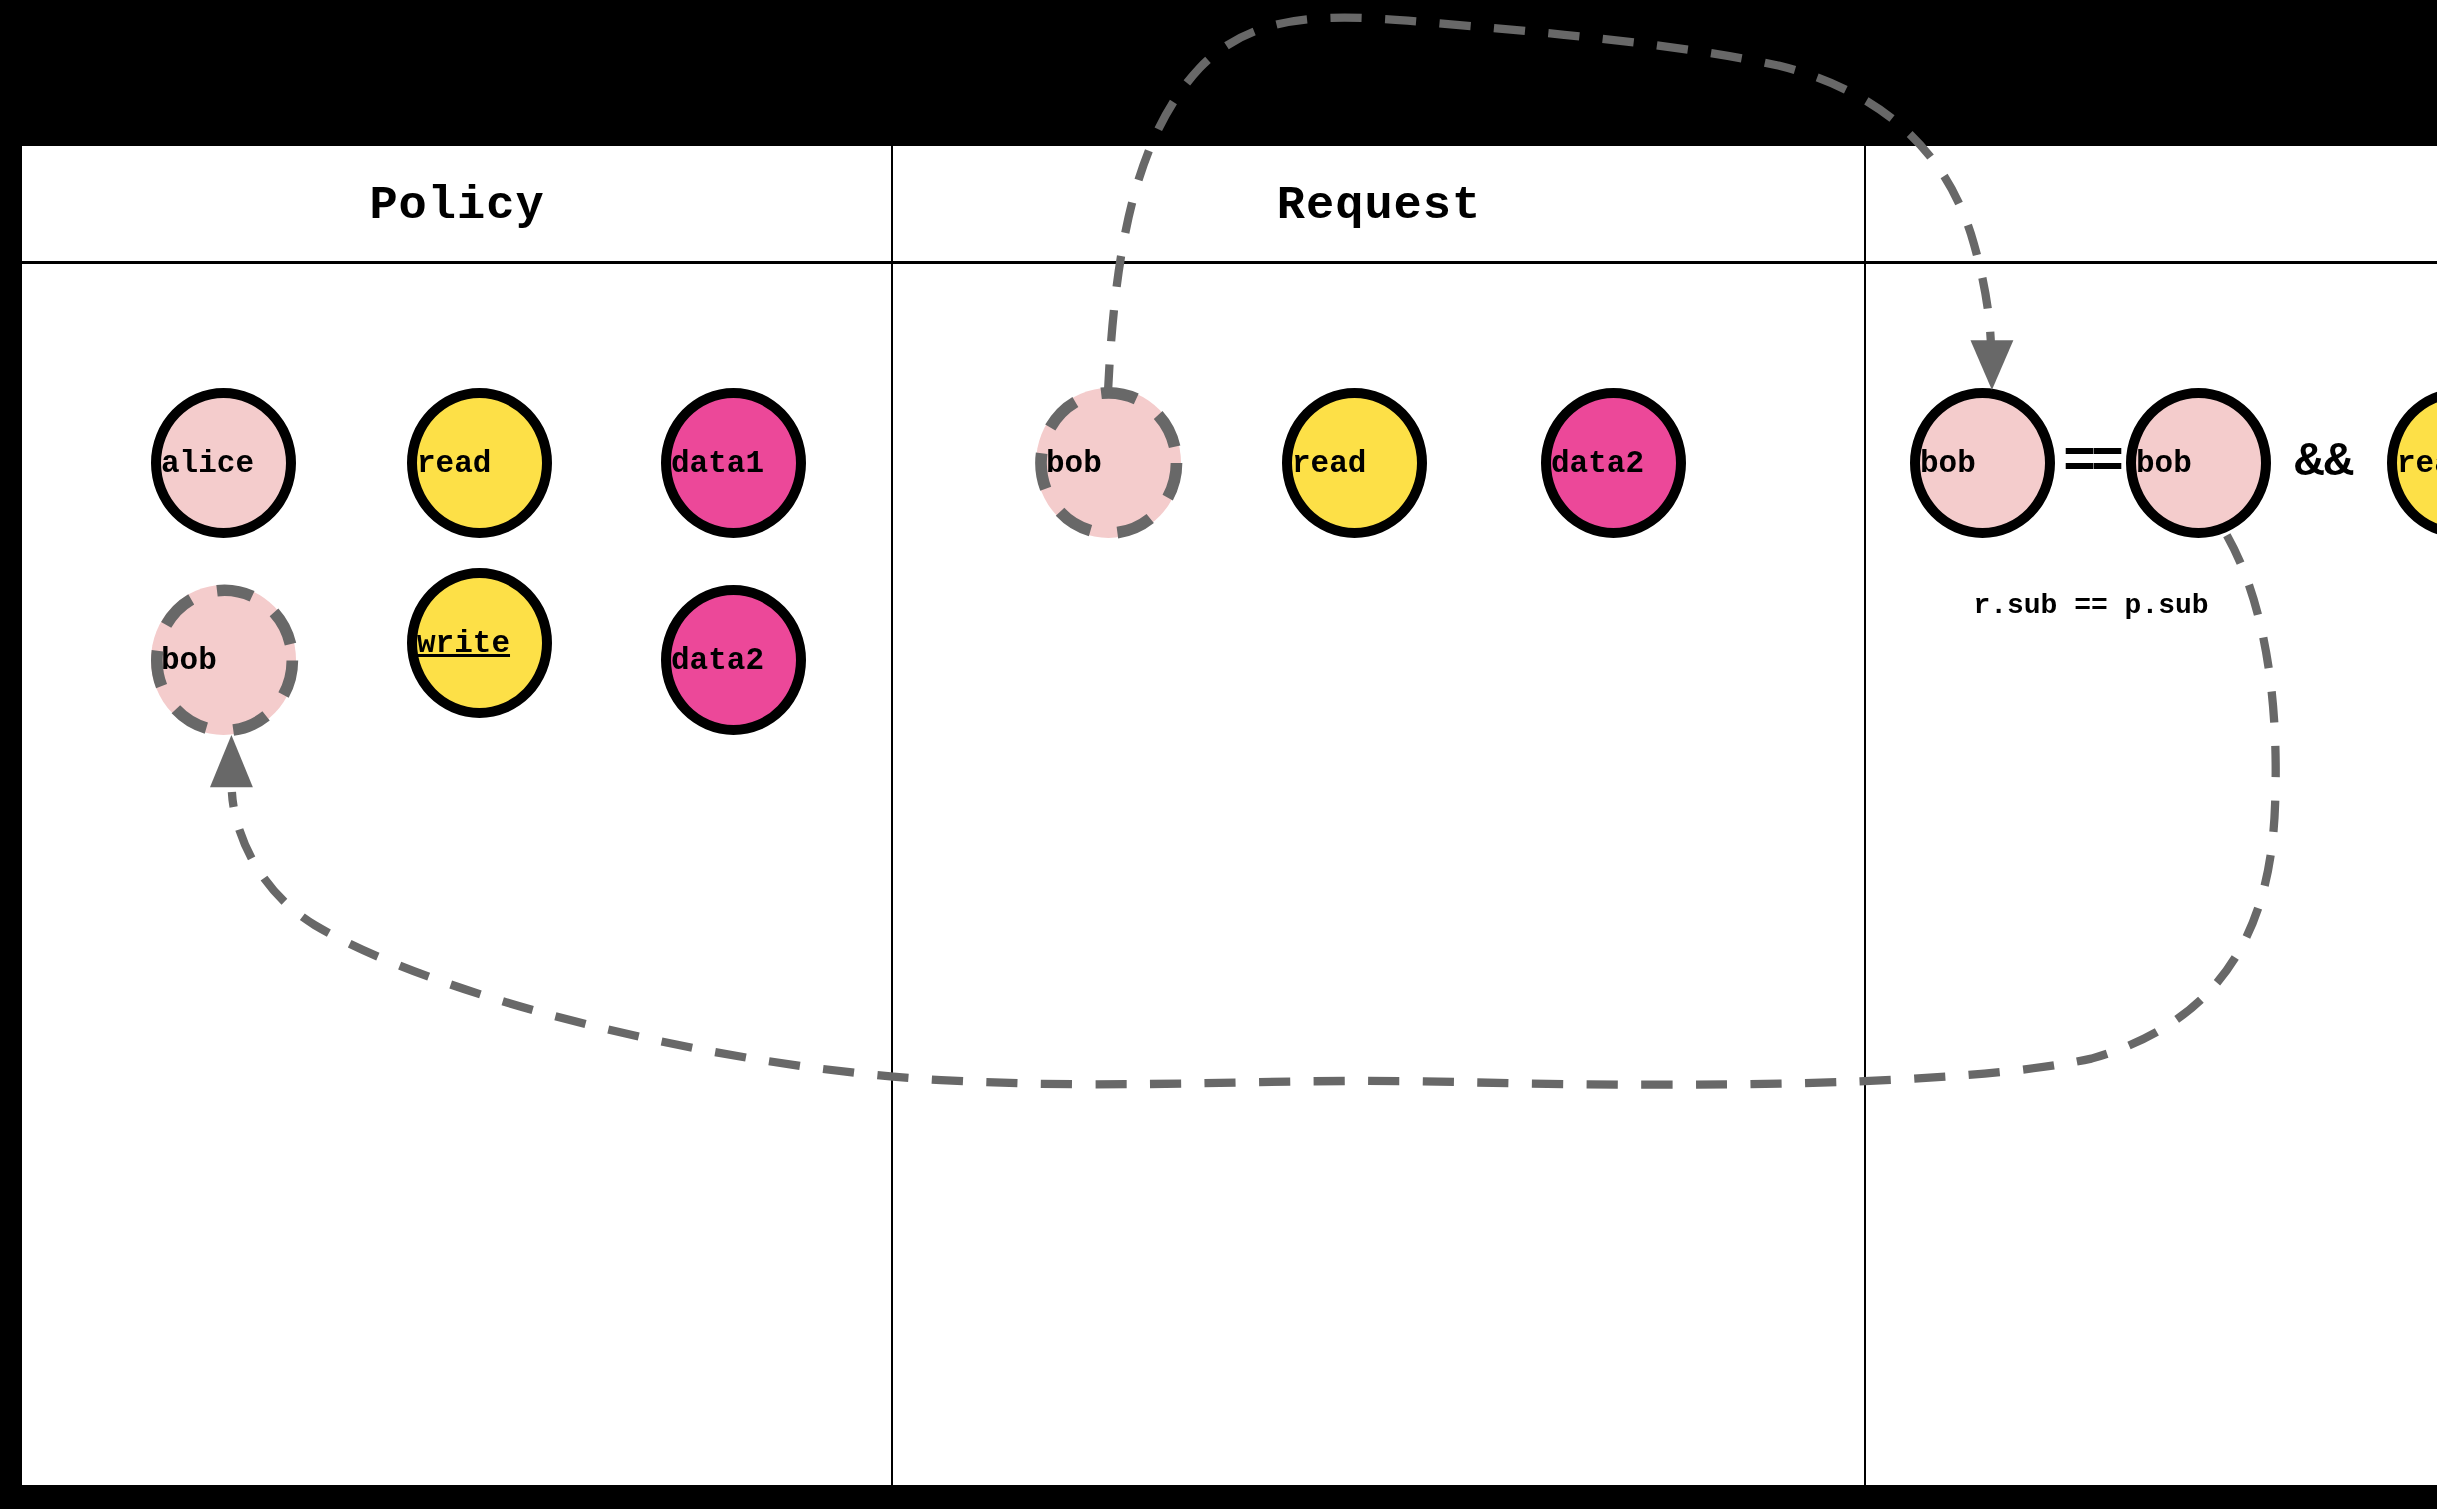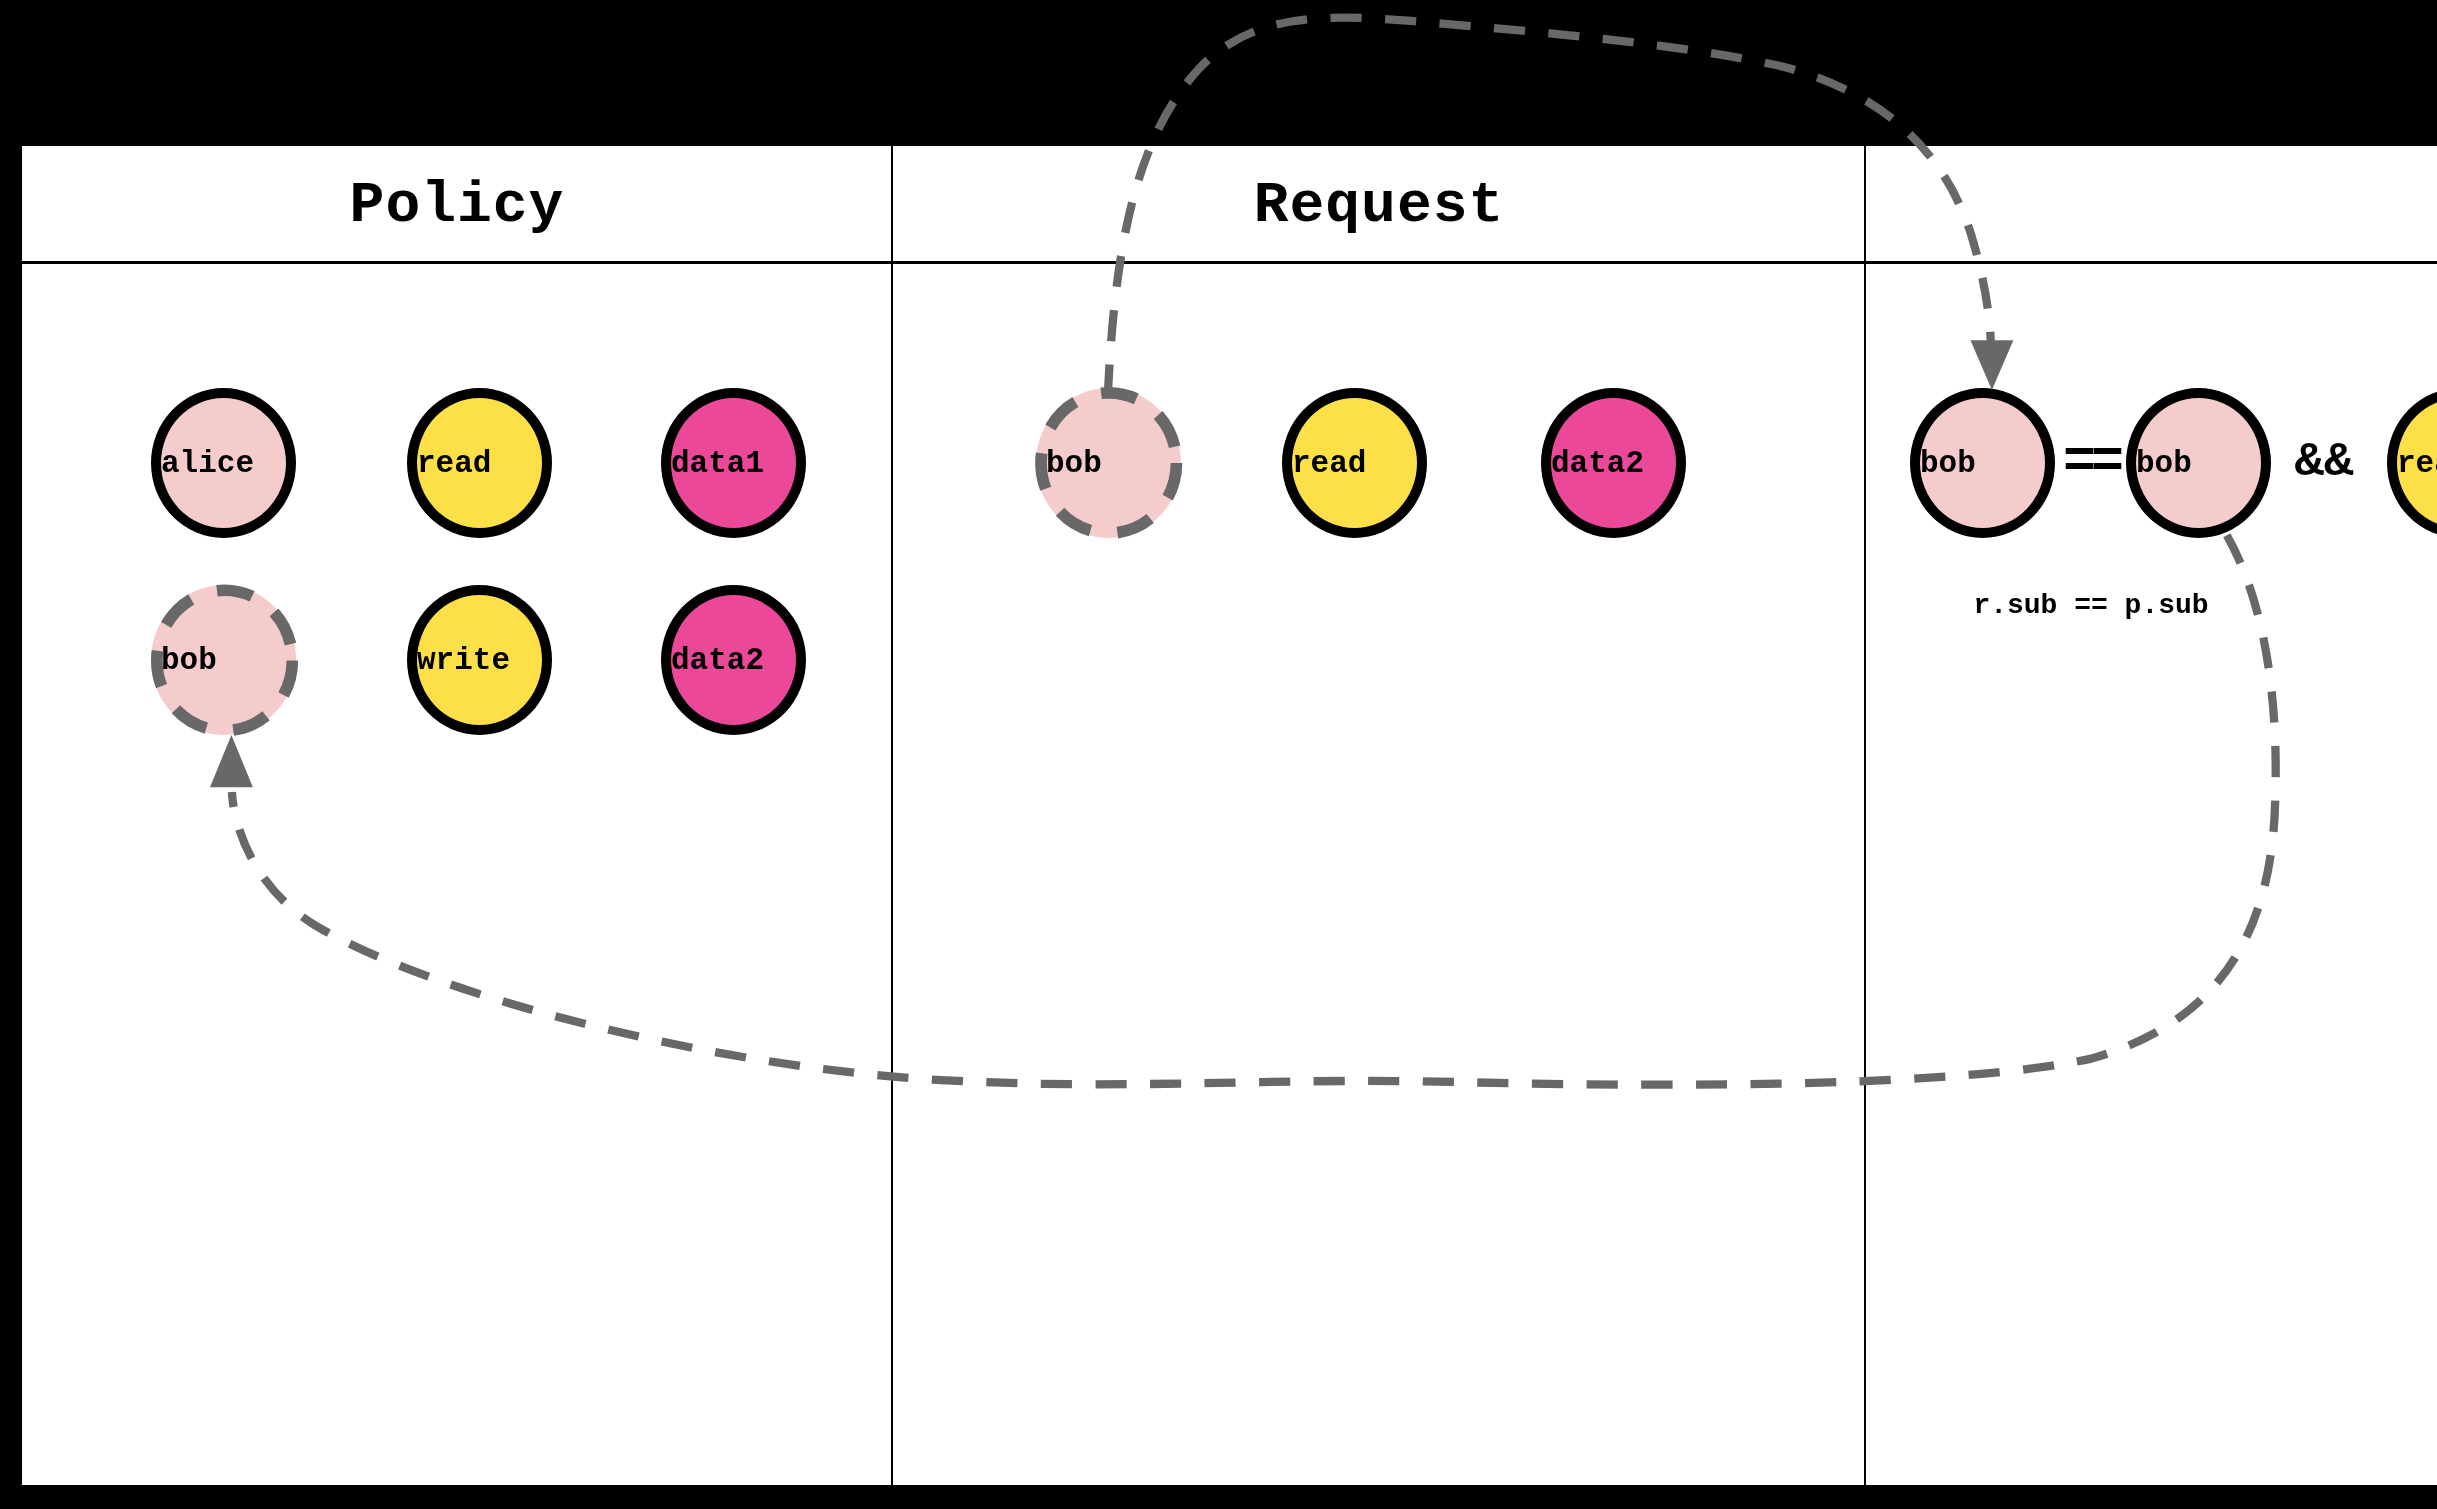--- a/index.html
+++ b/index.html
@@ -1,21 +1,21 @@
 <!DOCTYPE html>
 <html style="font-size:7.8px"><head>
 <meta charset="utf-8">
 <style>
   html,body{margin:0;padding:0;background:#000;}
   body{width:3397px;height:1509px;position:relative;overflow:hidden;
        font-family:"Liberation Mono","DejaVu Sans Mono",monospace;}
   .table-bg{position:absolute;left:21.5px;top:146px;width:3352px;height:1339px;background:#fff;}
   .vline{position:absolute;top:146px;height:1339px;width:2.4px;background:#000;}
   .hline{position:absolute;left:21.5px;top:261px;width:3352px;height:2.9px;background:#000;}
-  .col-header{position:absolute;transform:translate(-50%,-50%);font-size:58px;font-weight:bold;
+  .col-header{position:absolute;transform:translate(-50%,-50%);font-size:47px;font-weight:bold;
               color:#000;white-space:nowrap;letter-spacing:1px;}
   .node{position:absolute;width:125px;height:130px;border:10.7px solid #000;border-radius:50%;
         display:flex;align-items:center;justify-content:flex-start;}
   .node span{font-size:31px;font-weight:bold;color:#000;white-space:nowrap;}
   .node.subject{background:#f4cccc;}
   .node.action{background:#fde047;}
   .node.object{background:#ec4899;}
   .node.dashed{border-color:transparent;}
   .op{position:absolute;transform:translate(-50%,-50%);font-weight:bold;color:#000;white-space:nowrap;}
   .op.eq{font-size:55px;letter-spacing:-4.9px;}
@@ -41,21 +41,21 @@
   </div>
 <div class="node action" style="left:407px;top:388px;">
     <span>read</span>
   </div>
 <div class="node object" style="left:661px;top:388px;">
     <span>data1</span>
   </div>
 <div class="node subject dashed" style="left:151px;top:585px;">
     <span>bob</span>
   </div>
-<div class="node action" style="left:407px;top:585px;">
+<div class="node action" style="left:407px;top:568px;text-decoration:underline;">
     <span>write</span>
   </div>
 <div class="node object" style="left:661px;top:585px;">
     <span>data2</span>
   </div>
 
 <div class="node subject dashed" style="left:1036px;top:388px;">
     <span>bob</span>
   </div>
 <div class="node action" style="left:1282px;top:388px;">

